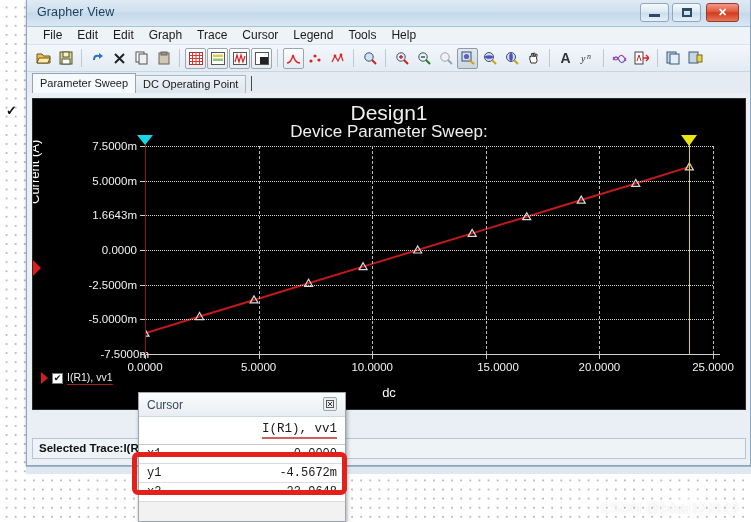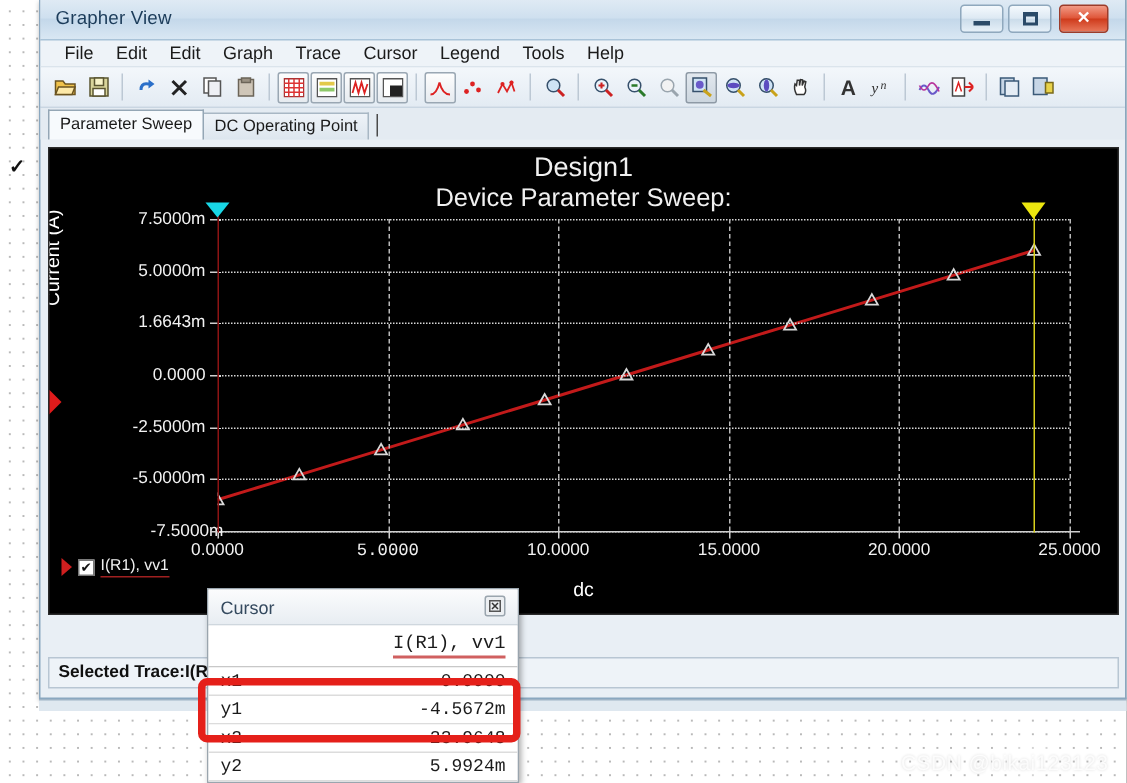--- a/index.html
+++ b/index.html
@@ -142,21 +142,21 @@
     left: 5px; top: 98px;
     width: 714px; height: 312px;
     background: #000;
     border: 1px solid #2a2a2a;
     overflow: hidden;
   }
   #plot-title1, #plot-title2 {
     position: absolute; width: 100%; text-align: center;
     color: #f0f0f0; font-family: "Liberation Sans", sans-serif;
   }
-  #plot-title1 { top: 2px; font-size: 18px; }
+  #plot-title1 { top: 2px; font-size: 21px; }
   #plot-title2 { top: 23px; font-size: 17px; }
 
   #axes {
     position: absolute;
     left: 112px; top: 47px;
     width: 568px; height: 208px;
   }
   .gridline-h {
     position: absolute; left: 0; width: 100%; height: 0;
     border-top: 1px dotted #d8d8d8;
@@ -619,25 +619,25 @@
         <div class="ylabel" style="left: 26px; top: 151px;">0.0000</div>
         <div class="ytick" style="left: 107px; top: 151px;"></div>
         <div class="ylabel" style="left: 26px; top: 185.667px;">-2.5000m</div>
         <div class="ytick" style="left: 107px; top: 185.667px;"></div>
         <div class="ylabel" style="left: 26px; top: 220.333px;">-5.0000m</div>
         <div class="ytick" style="left: 107px; top: 220.333px;"></div>
         <div class="ylabel" style="left: 38px; top: 255px;">-7.5000m</div>
         <div class="ytick" style="left: 107px; top: 255px;"></div>
         <div class="xlabel" style="left: 112px;">0.0000</div>
         <div class="xtick" style="left: 112px; top: 255px;"></div>
-        <div class="xlabel" style="left: 225.6px; font-family: Liberation Mono, monospace;">5.0000</div>
+        <div class="xlabel" style="left: 225.6px;">5.0000</div>
         <div class="xtick" style="left: 225.6px; top: 255px;"></div>
         <div class="xlabel" style="left: 339.2px;">10.0000</div>
         <div class="xtick" style="left: 339.2px; top: 255px;"></div>
-        <div class="xlabel" style="left: 453px; text-align: center;">15.0000</div>
+        <div class="xlabel" style="left: 465px; text-align: center;">15.0000</div>
         <div class="xtick" style="left: 452.8px; top: 255px;"></div>
         <div class="xlabel" style="left: 566.4px;">20.0000</div>
         <div class="xtick" style="left: 566.4px; top: 255px;"></div>
         <div class="xlabel" style="left: 680px;">25.0000</div>
         <div class="xtick" style="left: 680px; top: 255px;"></div>
       </div>
     <div id="cursor-layer">
         <div class="cursor-line c1" style="left: 112px;"></div>
         <div class="cursor-flag c1" style="left: 112px;"></div>
         <div class="cursor-line c2" style="left: 656.48px;"></div>
@@ -674,22 +674,18 @@
     <span class="v">0.0000</span>
   </div>
   <div class="cursor-row">
     <span class="k">y1</span>
     <span class="v">-4.5672m</span>
   </div>
   <div class="cursor-row">
     <span class="k">x2</span>
     <span class="v">23.9648</span>
   </div>
-  <div class="cursor-row">
-    <span class="k">y2</span>
-    <span class="v">5.9924m</span>
-  </div>
 </div>
 
 <div id="red-box"></div>
 
 <div id="watermark-play"></div>
 <div id="watermark">CSDN @bikai123123</div>
 
 </body></html>

